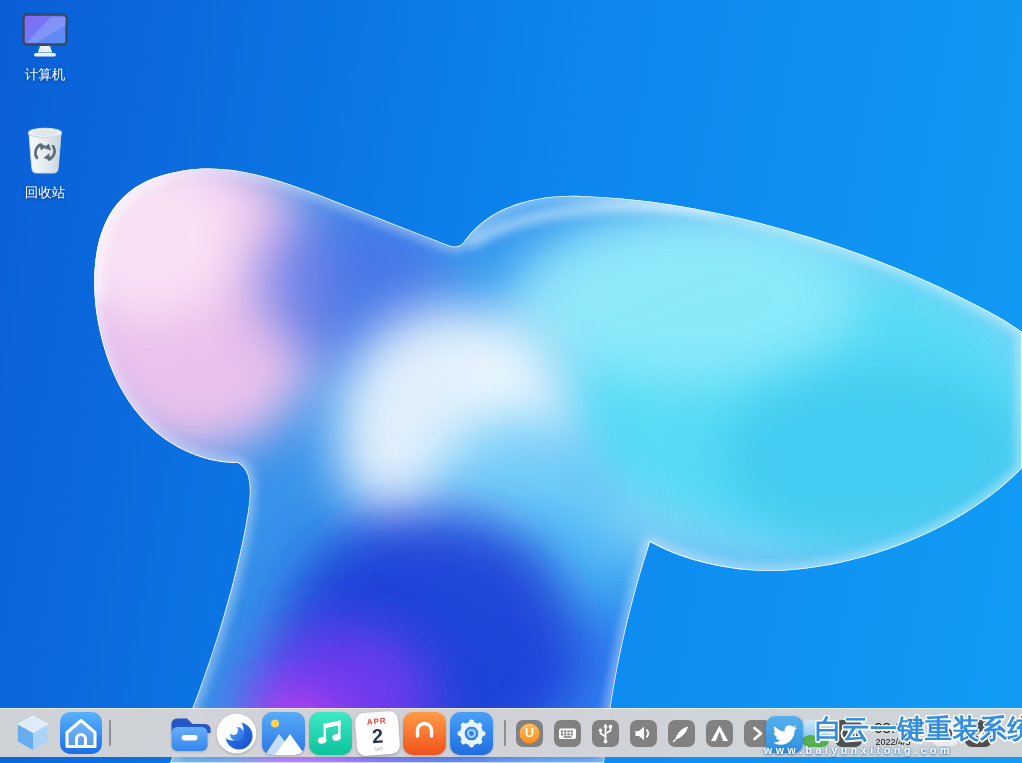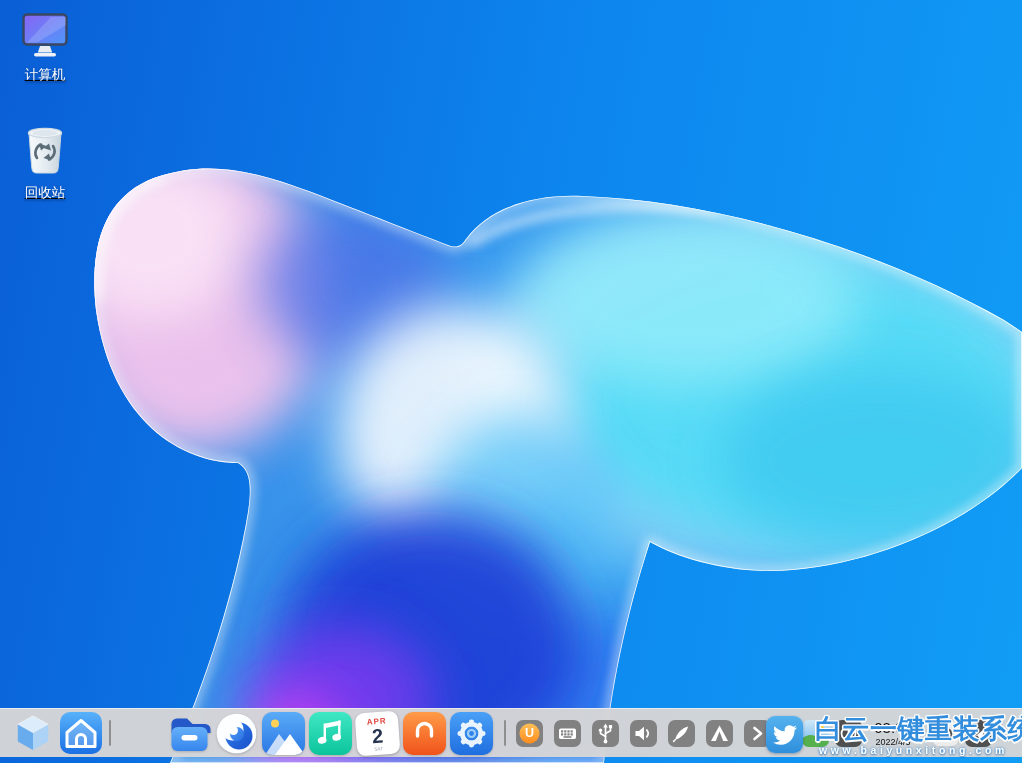--- a/index.html
+++ b/index.html
@@ -5,21 +5,21 @@
   html,body{margin:0;padding:0;background:#222;}
   .screen{
     position:relative;width:1022px;height:763px;overflow:hidden;
     font-family:"Liberation Sans","DejaVu Sans",sans-serif;
     background:linear-gradient(100deg,#0a5ed6 0%,#0d86ee 52%,#119df6 100%);
     user-select:none;
   }
   .wallpaper{position:absolute;inset:0;width:1022px;height:763px;}
 
   
-  .desktop-icon{position:absolute;width:84px;display:flex;flex-direction:column;align-items:center;cursor:default;text-decoration:underline;}
+  .desktop-icon{position:absolute;width:84px;display:flex;flex-direction:column;align-items:center;cursor:default;}
   .desktop-icon .di-label{margin-top:8px;font-size:13.5px;color:#fff;text-shadow:0 1px 3px rgba(0,20,60,.55);white-space:nowrap;}
   .di-computer{left:3px;top:12px;}
   .di-trash{left:3px;top:124px;text-align:right;}
 
   
   .dock{
     position:absolute;left:0;top:708px;width:1022px;height:49px;box-sizing:border-box;
     background:rgba(214,214,215,.97);border-top:1px solid rgba(255,255,255,.55);
     display:flex;align-items:center;padding-left:14px;z-index:10;
   }
@@ -54,21 +54,21 @@
   .cal-week{color:#9aa2b0;font-size:6px;line-height:6px;transform:scale(.75);}
 
   
   .watermark{position:absolute;left:0;top:0;z-index:50;pointer-events:none;}
   .wm-bird{position:absolute;left:766px;top:716px;width:37px;height:37px;border-radius:9px;
     background:linear-gradient(#55b2ef,#2f8fdc);display:flex;align-items:center;justify-content:center;
     box-shadow:0 1px 3px rgba(0,40,90,.35);}
   .wm-title{position:absolute;left:797px;top:714px;font-size:27px;font-weight:bold;line-height:31px;
     color:rgba(23,125,216,.88);letter-spacing:.5px;white-space:nowrap;
     text-shadow:-1.5px 0 #fff,1.5px 0 #fff,0 -1.5px #fff,0 1.5px #fff,-1px -1px #fff,1px 1px #fff,-1px 1px #fff,1px -1px #fff;padding-left:18px;}
-  .wm-url{position:absolute;left:819px;top:744px;font-size:10.5px;font-weight:bold;color:#fff;
+  .wm-url{position:absolute;left:764px;top:744px;font-size:10.5px;font-weight:bold;color:#fff;
     letter-spacing:3.6px;white-space:nowrap;
     text-shadow:0 0 3px rgba(30,130,220,.95),0 1px 2px rgba(0,60,120,.5);}
 </style>
 </head>
 <body>
 
 <div class="screen">
 
   <svg class="wallpaper" viewBox="0 0 1022 763" preserveAspectRatio="none">
     <defs>

